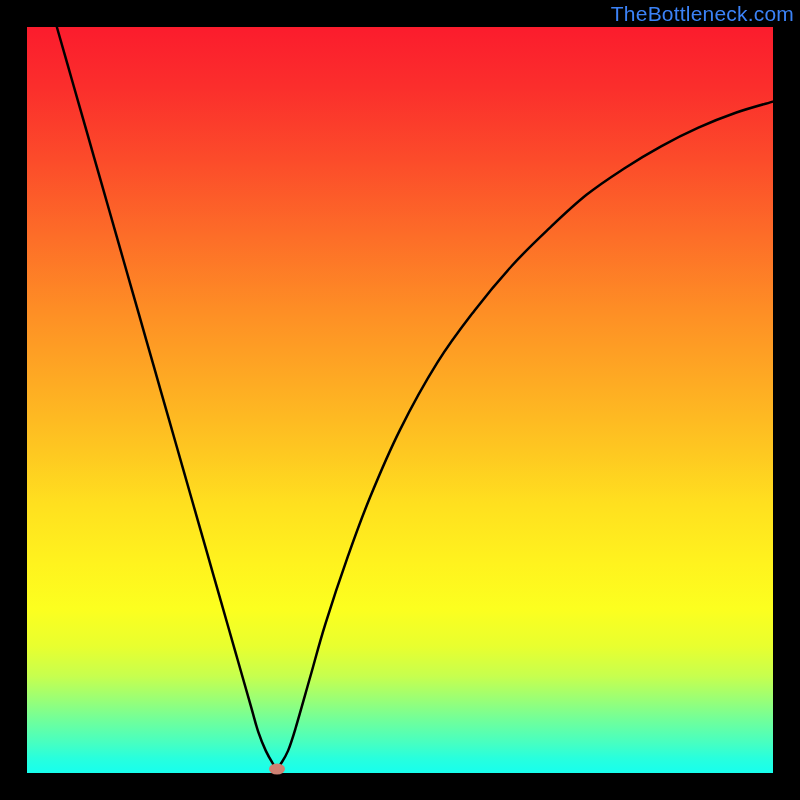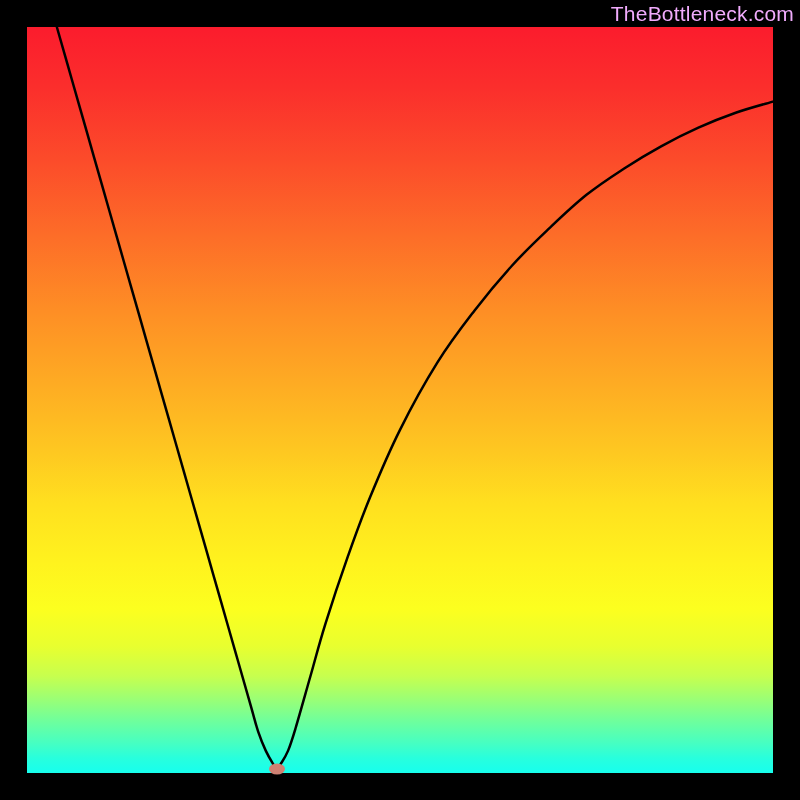--- a/index.html
+++ b/index.html
@@ -43,21 +43,21 @@
       #6fff9c 93%,
       #46ffc2 96%,
       #28ffdd 98%,
       #17ffee 100%
     );
   }
   .watermark {
     position: absolute;
     top: 2px;
     right: 6px;
-    color: #f0abfc;
+    color: #3b82f6;
     font-size: 21px;
     font-weight: 500;
     letter-spacing: 0.2px;
     z-index: 10;
   }
   svg.curve {
     position: absolute;
     left: 0;
     top: 0;
     width: 746px;

